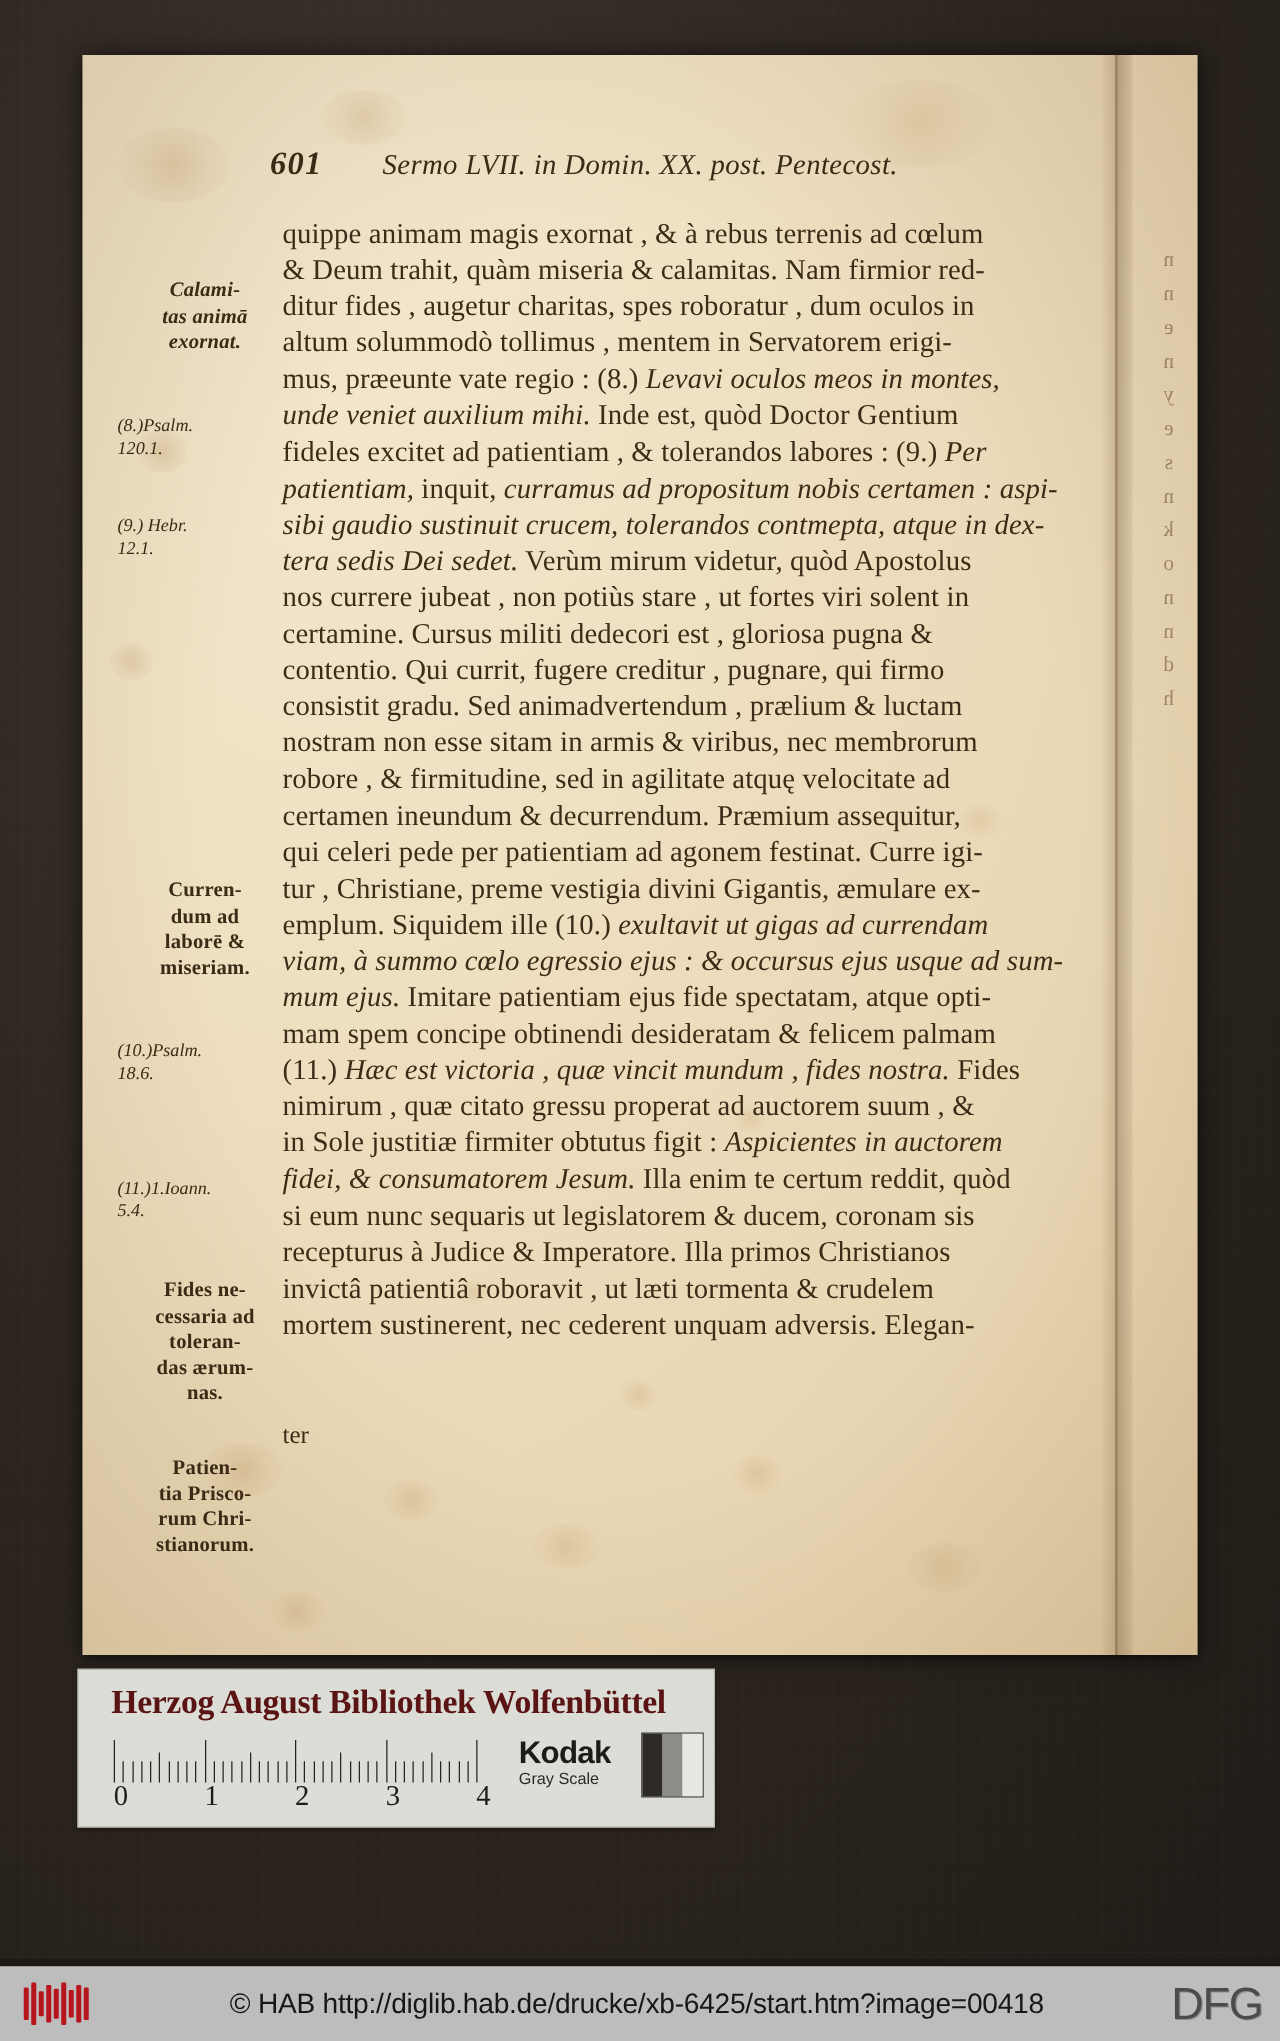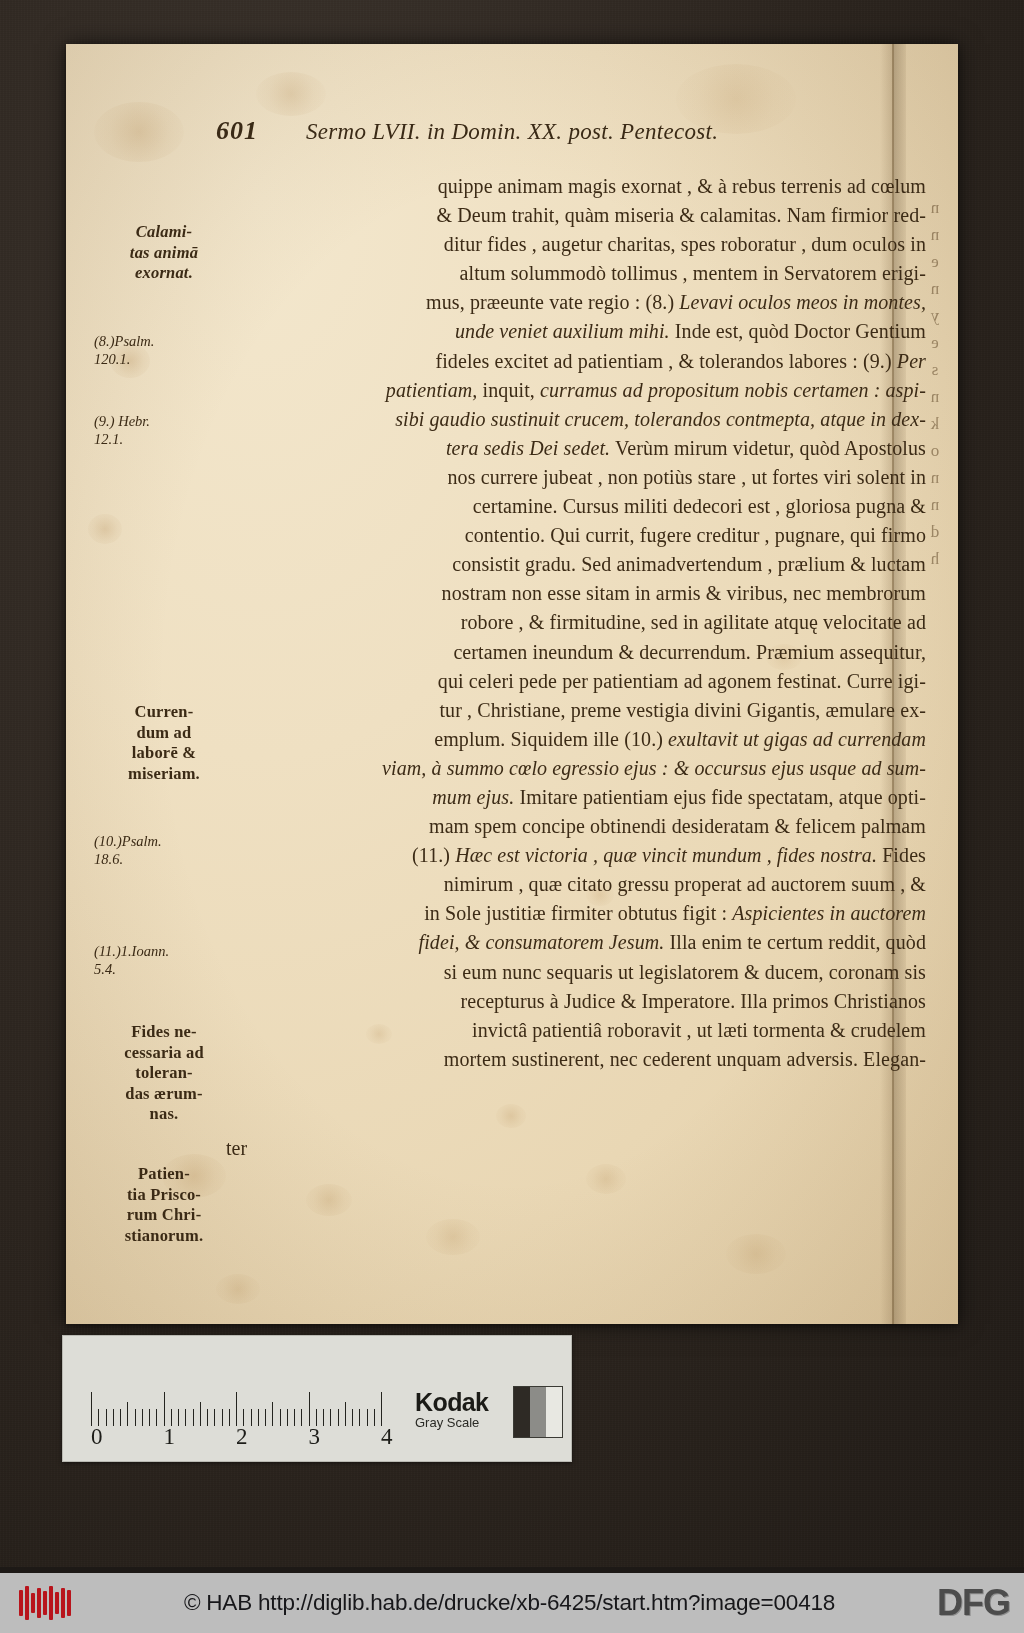--- a/index.html
+++ b/index.html
@@ -71,22 +71,22 @@
     font-size:16.5px;line-height:20.5px;color:#3b2a15;text-align:center;
   }
   .mnote{margin-bottom:14px;}
   .mnote .bold{font-weight:700;letter-spacing:.2px;}
   .mref{font-style:italic;font-size:14.5px;line-height:18px;text-align:left;
         padding-left:6px;margin-bottom:14px;}
 
   
   #body-col{
     position:absolute;left:160px;top:128px;width:700px;
-    font-size:20px;line-height:29.1px;color:#3c2b16;
-    text-align:right;letter-spacing:.1px;
+    font-size:23px;line-height:29.1px;color:#3c2b16;
+    text-align:left;letter-spacing:.1px;
   }
   .ln{white-space:nowrap;}
   .ital{font-style:italic;}
   #catchword{position:absolute;left:160px;top:1093px;width:700px;
              font-size:20px;color:#3c2b16;}
 
   
   #target-card{
     position:absolute;left:62px;top:1335px;width:508px;height:125px;
     background:#ddddd7;border:1px solid #b9b9b2;
@@ -119,21 +119,21 @@
   #footer-dark-top{position:absolute;left:0;bottom:60px;width:1024px;height:6px;
                    background:#1d1916;}
   #hab-mark{width:74px;height:38px;margin-left:8px;flex:0 0 auto;
             display:flex;align-items:center;justify-content:center;gap:2px;}
   #hab-mark i{display:block;width:4px;background:#b8141c;border-radius:1px;}
   #footer-url{
     flex:1;text-align:center;font-family:"Liberation Sans",sans-serif;
     font-size:22.5px;color:#17171a;letter-spacing:-.2px;white-space:nowrap;
   }
   #dfg{flex:0 0 auto;margin-right:14px;
-       font-family:"Liberation Sans",sans-serif;font-weight:700;font-size:36px;
+       font-family:"Liberation Sans",sans-serif;font-weight:400;font-size:36px;
        color:#4c4c4c;letter-spacing:-1px;
        text-shadow:1px 1px 0 #8d8d8d;}
 </style>
 </head>
 <body>
 
 <div id="backdrop">
   <div id="backdrop-noise"></div>
 </div>
 
@@ -258,20 +258,21 @@
         <div class="ln"><span>recepturus à Judice &amp; Imperatore.   Illa primos Christianos</span></div>
         <div class="ln"><span>invictâ patientiâ roboravit , ut læti tormenta  &amp; crudelem</span></div>
         <div class="ln"><span>mortem sustinerent, nec cederent unquam adversis.  Elegan-</span></div>
       </div>
 
     <div id="catchword">ter</div>
   </div>
 </div>
 
 <div id="target-card">
+  <div id="card-title">Herzog August Bibliothek Wolfenbüttel</div>
   <div id="ruler">
       <div class="tick" style="left: 0px; height: 34px;"></div>
       <div class="tick" style="left: 7.25px; height: 17px;"></div>
       <div class="tick" style="left: 14.5px; height: 17px;"></div>
       <div class="tick" style="left: 21.75px; height: 17px;"></div>
       <div class="tick" style="left: 29px; height: 17px;"></div>
       <div class="tick" style="left: 36.25px; height: 24px;"></div>
       <div class="tick" style="left: 43.5px; height: 17px;"></div>
       <div class="tick" style="left: 50.75px; height: 17px;"></div>
       <div class="tick" style="left: 58px; height: 17px;"></div>

